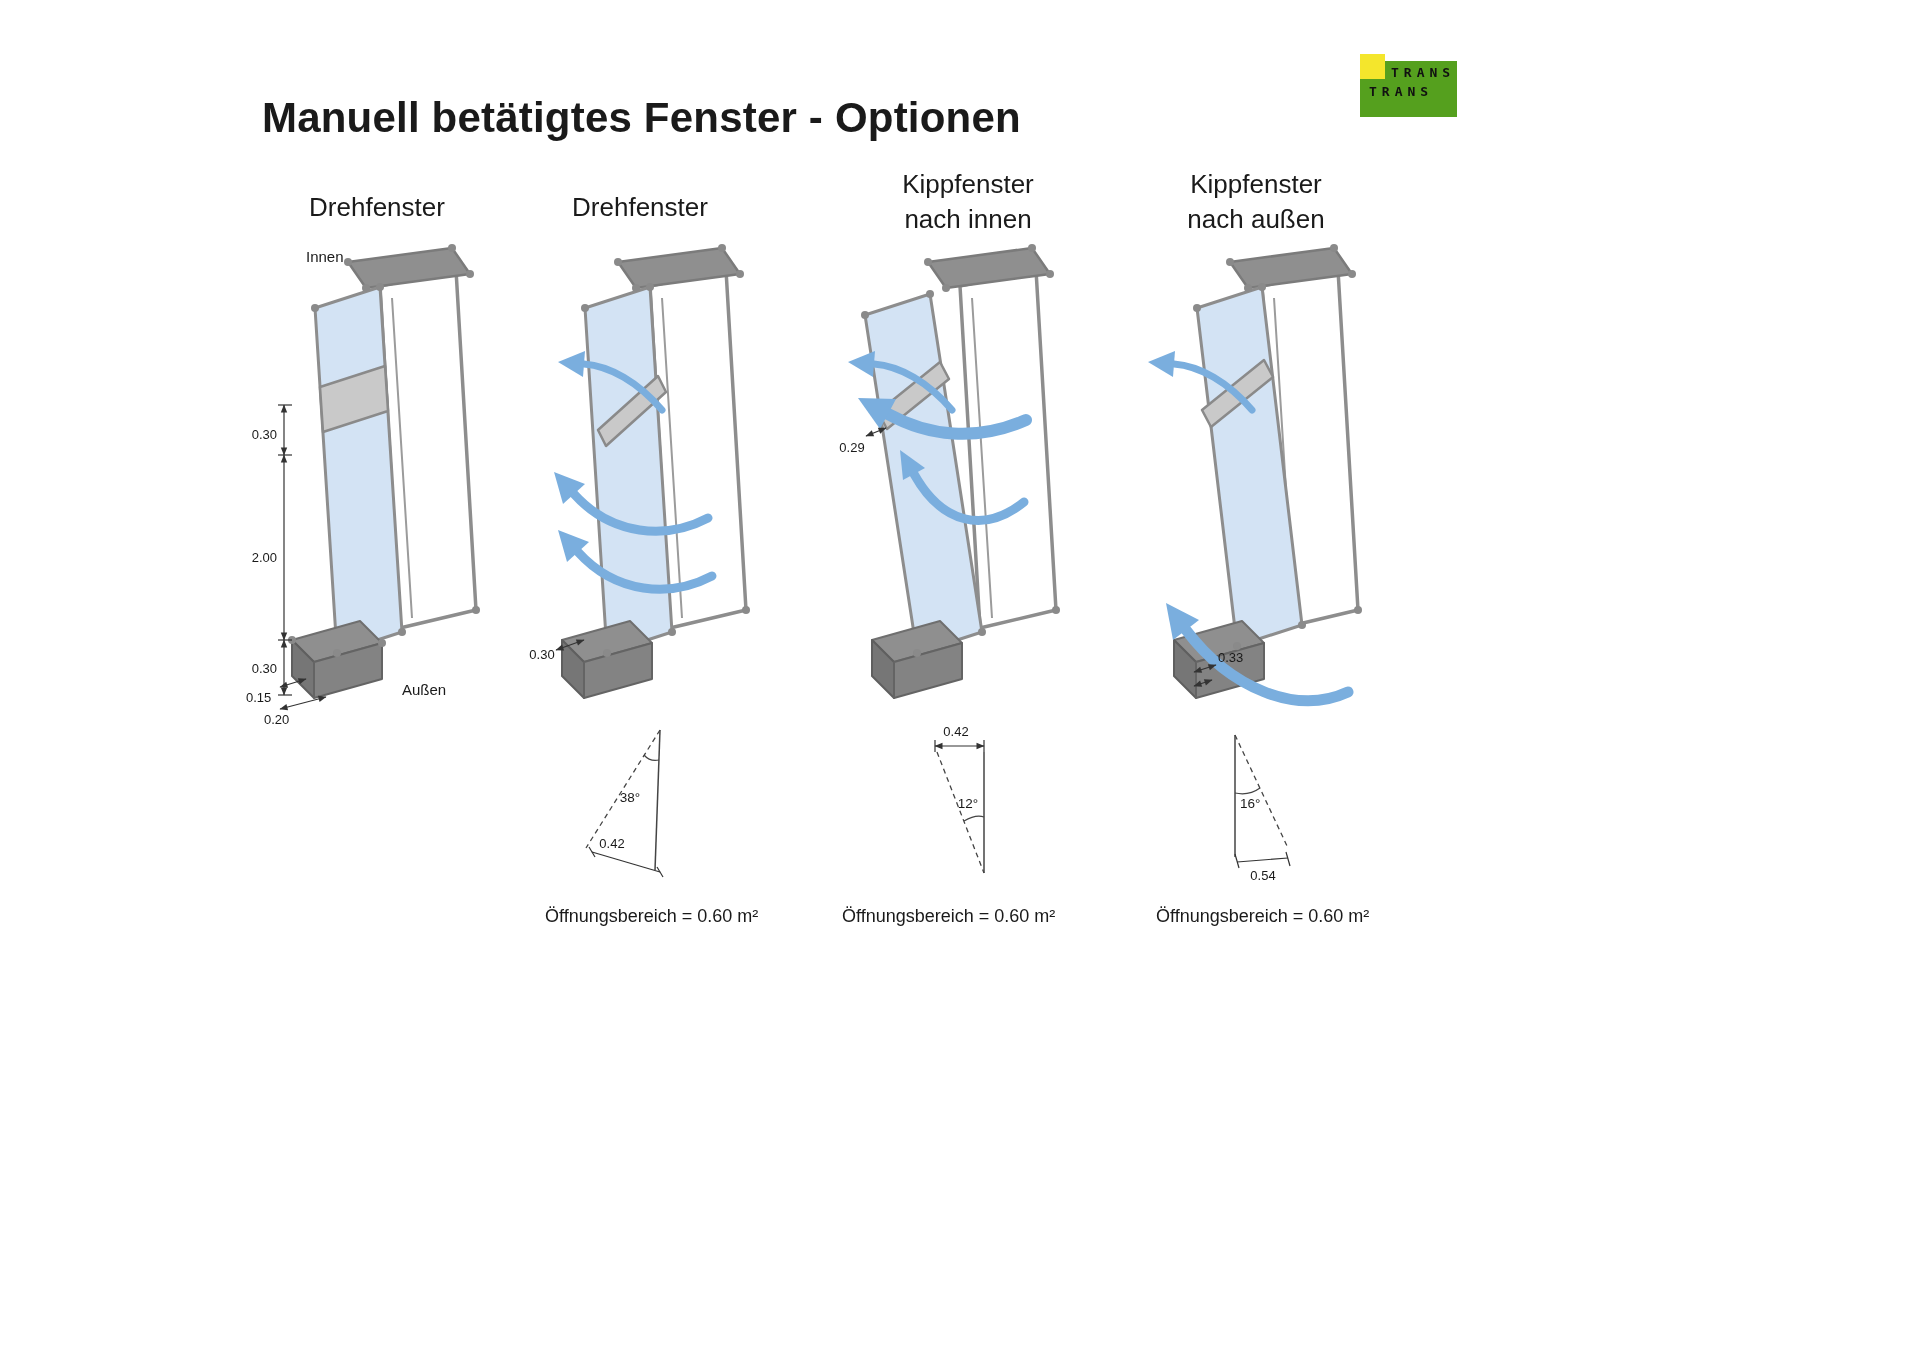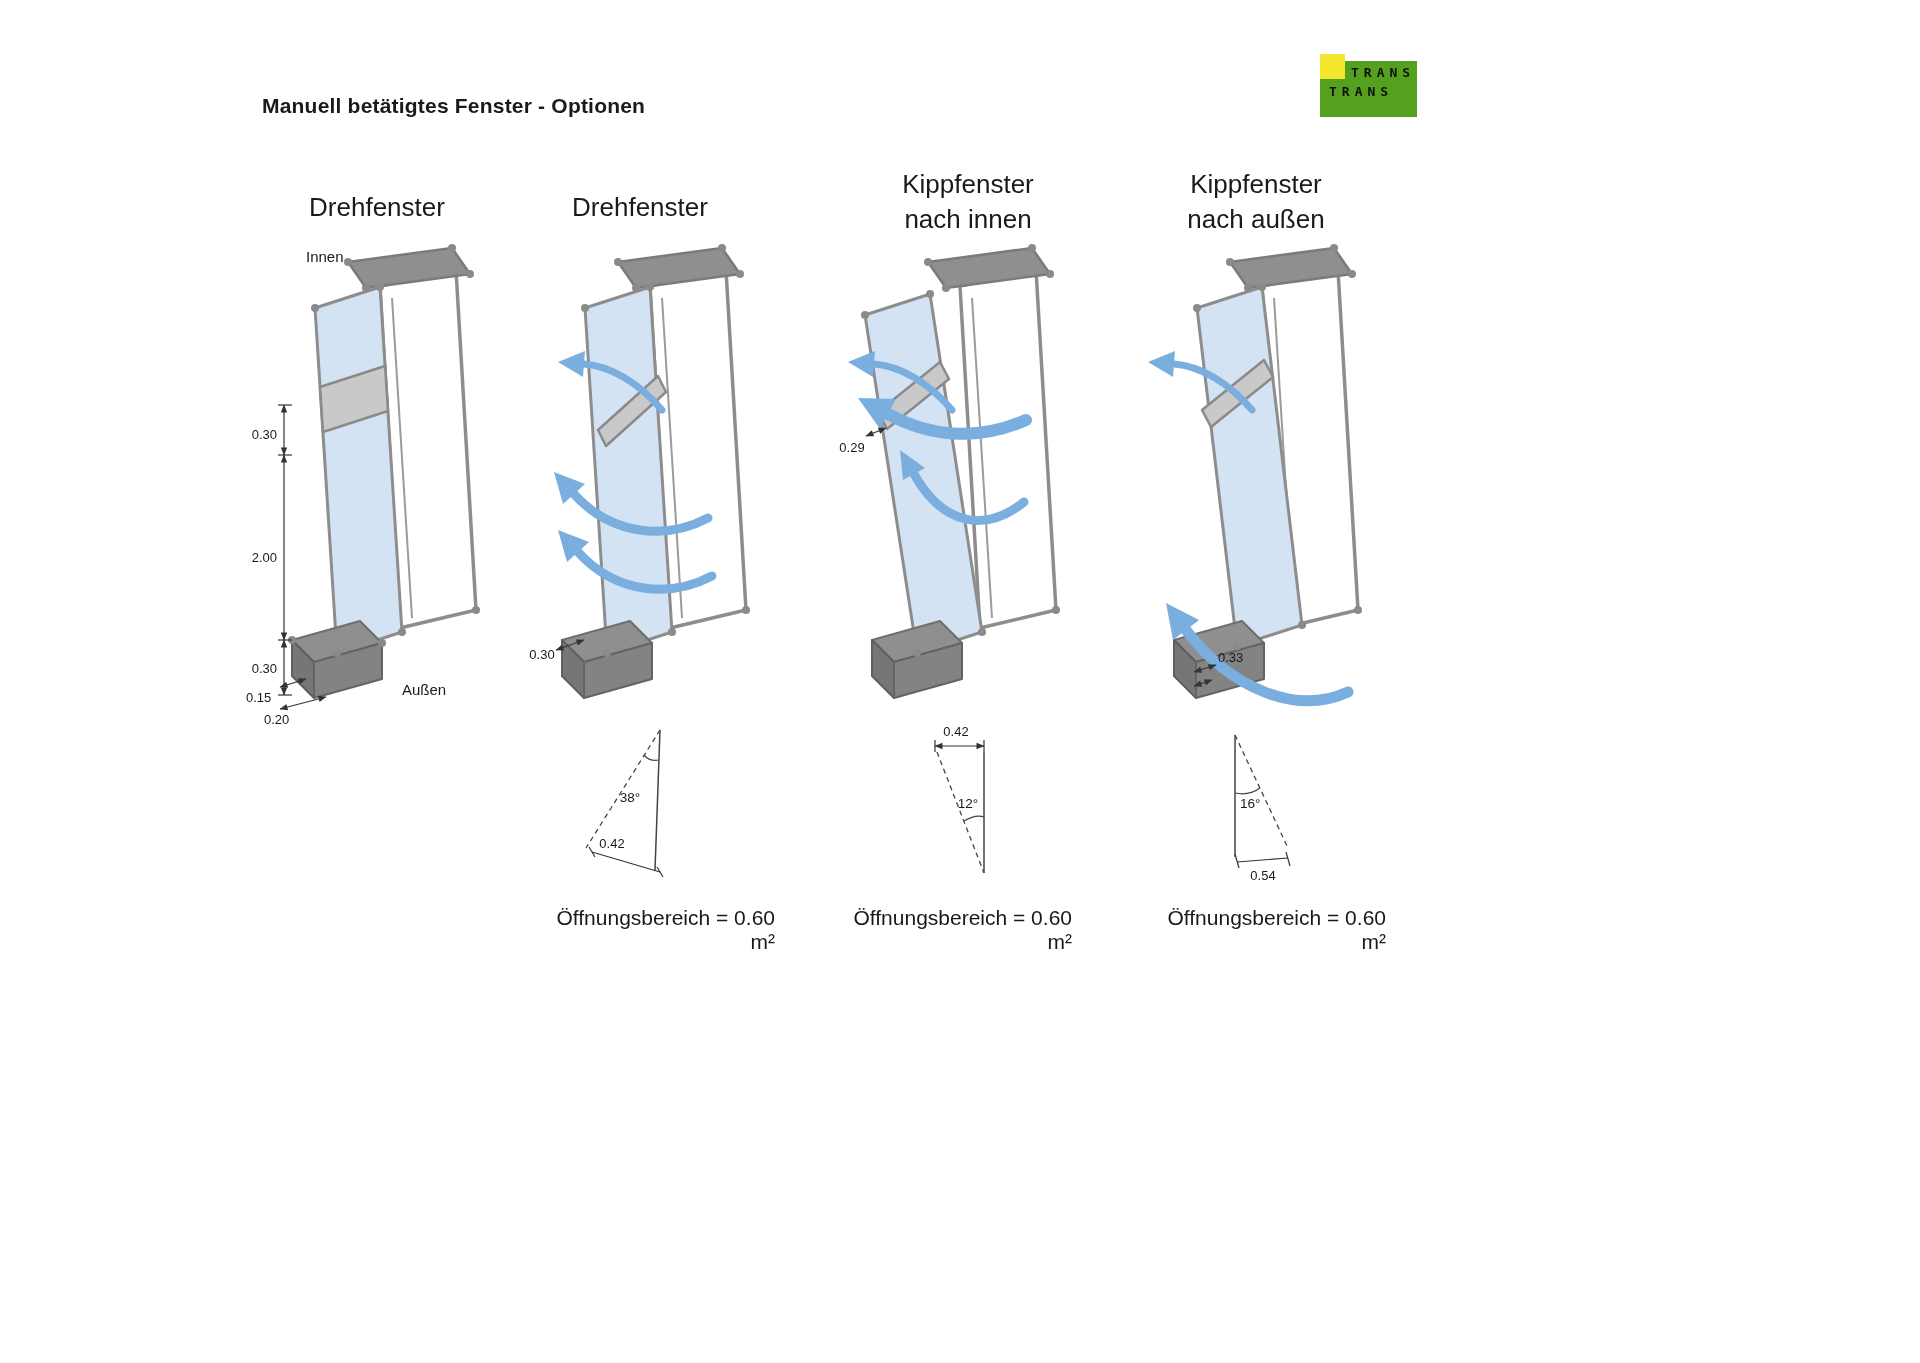--- a/index.html
+++ b/index.html
@@ -1,23 +1,23 @@
 <!DOCTYPE html>
 <html><head>
 <meta charset="utf-8">
 <style>
   *{margin:0;padding:0;box-sizing:border-box}
   html,body{width:1920px;height:1363px}
   body{background:#ffffff;font-family:"Liberation Sans",sans-serif;color:#1a1a1a;position:relative;overflow:hidden}
   .abs{position:absolute}
-  .title{left:262px;top:94px;font-size:21px;font-weight:700;letter-spacing:.2px}
+  .title{left:262px;top:94px;font-size:42px;font-weight:700;letter-spacing:.2px}
   .col-header{font-size:26px;text-align:center;line-height:35px;width:240px}
-  .opening{font-size:21px;text-align:right;width:230px}
+  .opening{font-size:18px;text-align:left;width:230px}
   
-  .logo{left:1320px;top:54px;width:116px;height:63px}
+  .logo{left:1360px;top:54px;width:116px;height:63px}
   .logo-green{position:absolute;left:0;top:7px;width:97px;height:56px;background:#55a01e}
   .logo-yellow{position:absolute;left:0;top:0;width:25px;height:25px;background:#f4e62c}
   .logo-row{position:absolute;font-family:"DejaVu Sans Mono",monospace;font-weight:700;font-size:13px;letter-spacing:5px;color:#111}
   .logo-r1{left:31px;top:11px}
   .logo-r2{left:9px;top:30px}
   
   svg text{font-family:"Liberation Sans",sans-serif;fill:#1a1a1a}
   .dimtxt{font-size:13px}
   .lbltxt{font-size:15px}
   .angtxt{font-size:13.5px}

